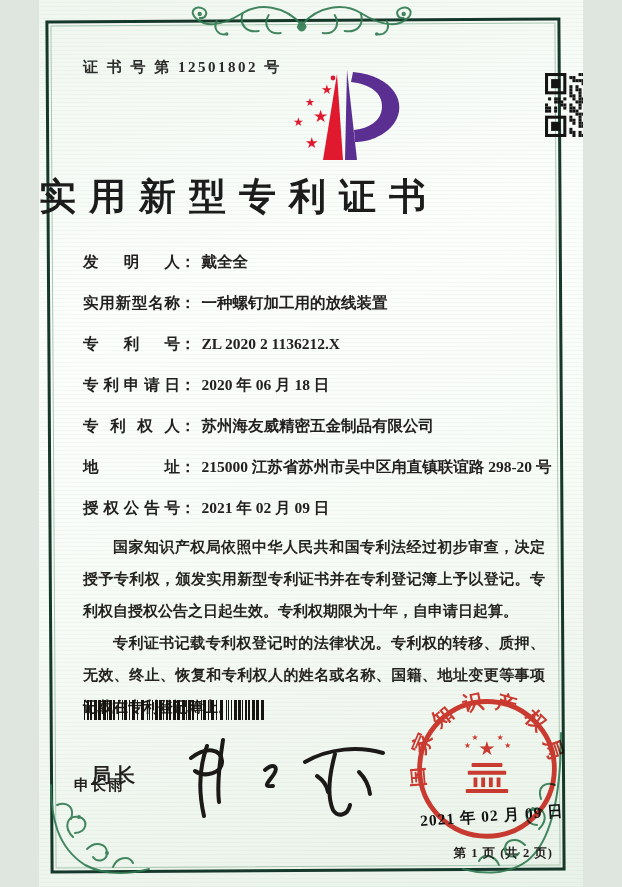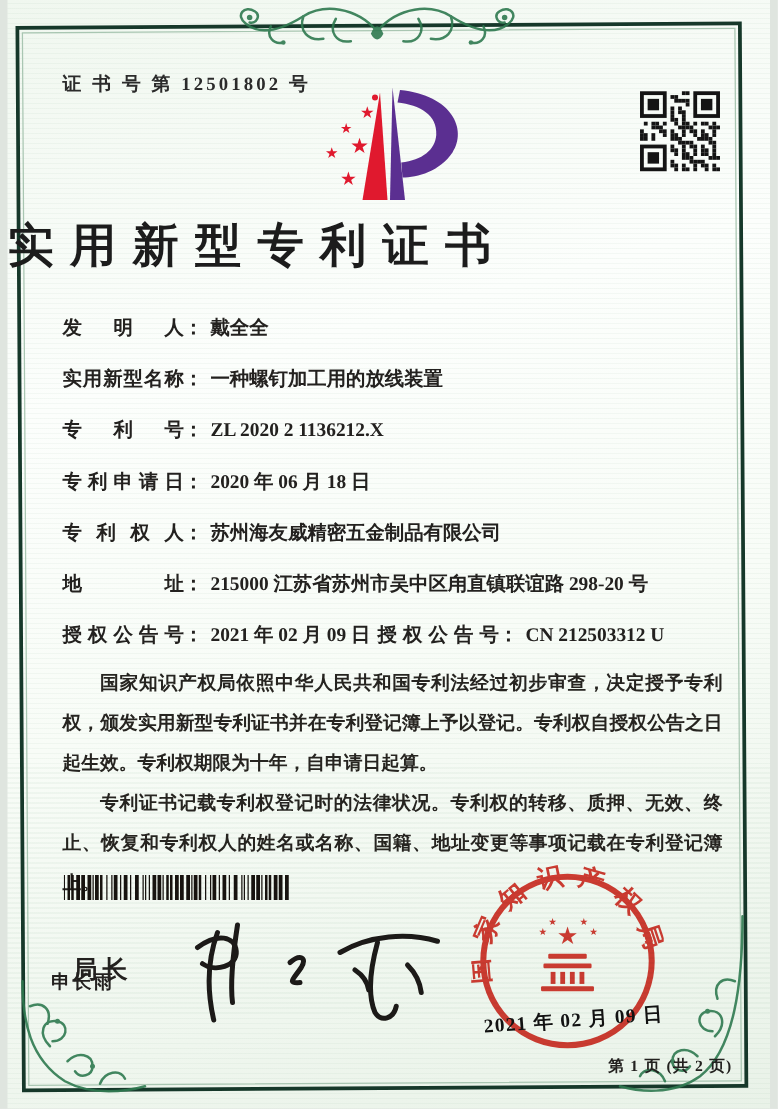--- a/index.html
+++ b/index.html
@@ -1,17 +1,17 @@
 <!DOCTYPE html>
 <html><head>
 <meta charset="utf-8">
 <style>
   html,body{margin:0;padding:0;background:#dfe5df;}
   .page{
-    position:relative;width:610px;height:887px;margin:0 auto;overflow:hidden;
+    position:relative;width:544px;height:887px;margin:0 auto;overflow:hidden;
     font-family:"Liberation Serif","DejaVu Serif",serif;color:#23211f;
     background:
       repeating-linear-gradient(0deg, rgba(120,170,135,0.07) 0 1px, rgba(0,0,0,0) 1px 4px),
       linear-gradient(165deg,#f0f7ef 0%,#fcfefc 32%,#f8fcf7 58%,#e9f2e8 100%);
   }
   .frame{
     position:absolute;left:9px;top:19px;right:20px;bottom:15px;
     border:3px solid #16382a;transform:rotate(-0.35deg);
   }
   .frame-inner{
@@ -284,24 +284,20 @@
     </div>
     <div class="field-row">
       <span class="flabel">地址</span><span class="fcolon">：</span>
       <span class="fvalue">215000 江苏省苏州市吴中区甪直镇联谊路 298-20 号</span>
     </div>
     <div class="field-row two-col">
       <span class="col-a">
         <span class="flabel">授权公告号</span><span class="fcolon">：</span>
         <span class="fvalue">2021 年 02 月 09 日</span>
       </span>
-      <span class="col-b">
-        <span class="flabel">授权公告号</span><span class="fcolon">：</span>
-        <span class="fvalue">CN 212503312 U</span>
-      </span>
     </div>
   </div>
 
   <div class="body-text">
     <p>国家知识产权局依照中华人民共和国专利法经过初步审查，决定授予专利权，颁发实用新型专利证书并在专利登记簿上予以登记。专利权自授权公告之日起生效。专利权期限为十年，自申请日起算。</p>
     <p>专利证书记载专利权登记时的法律状况。专利权的转移、质押、无效、终止、恢复和专利权人的姓名或名称、国籍、地址变更等事项记载在专利登记簿上。</p>
   </div>
 
   <div class="barcode" id="barcode"><svg width="185" height="20" viewBox="0 0 185 20">
         <rect x="0" y="0" width="1" height="20" fill="#17130f"></rect>

